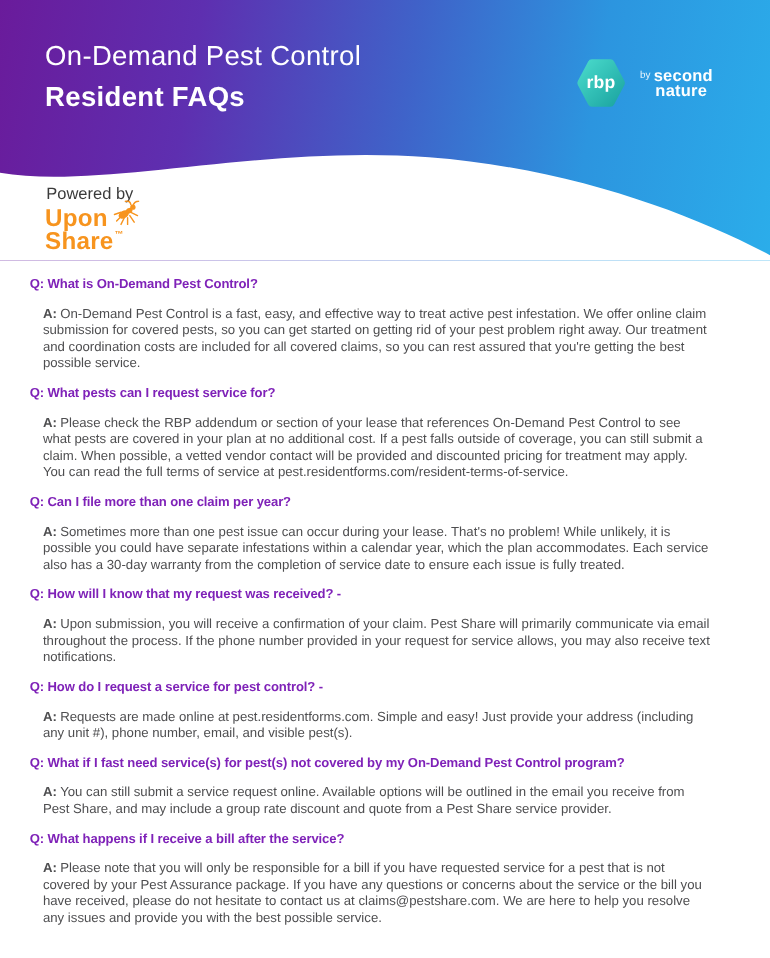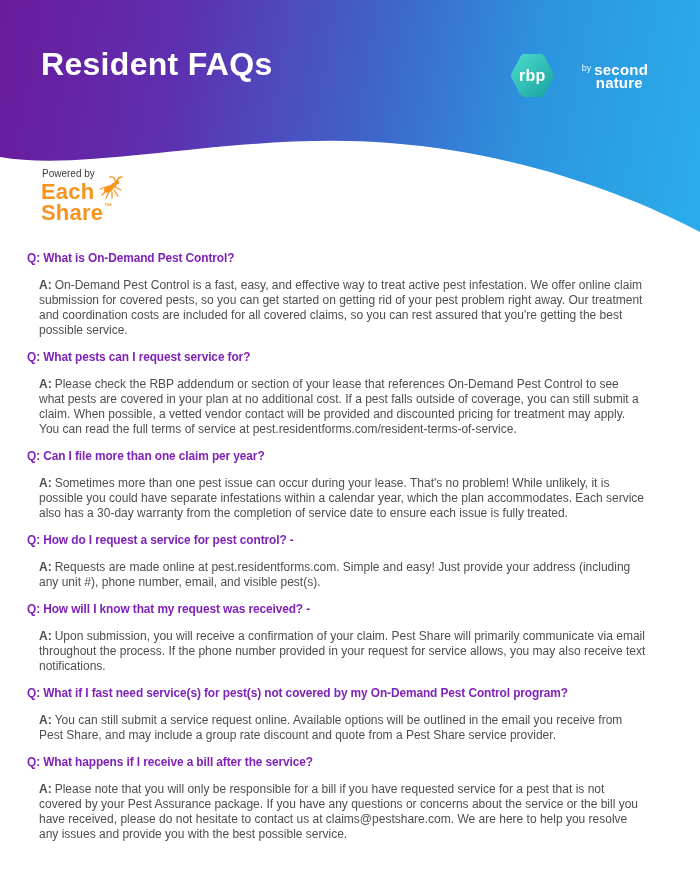--- a/index.html
+++ b/index.html
@@ -9,37 +9,37 @@
     font-family:"Liberation Sans","DejaVu Sans",sans-serif;
   }
   
   .hero{
     position:relative;height:237px;
     background:linear-gradient(100deg,#6A1B9B 0%,#5E2FB0 25%,#3F63C9 52%,#2C95DF 75%,#2BADEA 100%);
   }
   .hero-wave{position:absolute;left:0;bottom:0;width:100%;height:100px;display:block;}
   .hero-titles{position:absolute;left:41px;top:38px;color:#ffffff;}
   .hero-title-line1{font-size:25px;font-weight:400;letter-spacing:.3px;line-height:1.1;}
-  .hero-title-line2{font-size:32px;font-weight:800;letter-spacing:.3px;line-height:1.1;margin-top:9px;text-align:right;}
+  .hero-title-line2{font-size:25px;font-weight:800;letter-spacing:.3px;line-height:1.1;margin-top:9px;}
   
-  .brand-group{position:absolute;top:52px;right:52px;display:flex;align-items:center;gap:26px;}
+  .brand-group{position:absolute;top:52px;right:52px;display:flex;align-items:center;gap:12px;}
   .rbp-badge{position:relative;width:47px;height:47px;}
   .rbp-badge svg{display:block;width:100%;height:100%;}
   .rbp-label{
     position:absolute;inset:0;display:flex;align-items:center;justify-content:center;
     color:#fff;font-weight:700;font-size:16px;letter-spacing:.2px;
   }
   .sn-text{color:#fff;line-height:13px;}
   .sn-row1{display:flex;align-items:flex-start;justify-content:space-between;}
   .sn-by{font-size:9px;font-weight:400;opacity:.9;margin-right:3px;margin-top:-1px;}
   .sn-word{font-size:15px;font-weight:700;letter-spacing:.2px;}
   .sn-row2{padding-left:14px;}
   
   .powered{position:absolute;left:41px;top:168px;}
-  .powered-label{font-size:10px;color:#3a3a3a;margin:0 0 2px 1px;}
+  .powered-label{font-size:15px;color:#3a3a3a;margin:0 0 2px 1px;}
   .ps-line{display:flex;align-items:flex-start;}
   .ps-word{font-size:22px;font-weight:800;color:#F7941E;line-height:21px;letter-spacing:.2px;}
   .ps-bug{margin-left:5px;margin-top:-5px;}
   .ps-tm{font-size:8px;color:#F7941E;vertical-align:top;font-weight:700;margin-left:1px;}
   
   .content{padding:14px 41px 0 27px;}
   .faq{margin:0 0 11px 0;}
   .faq-q{
     margin:0 0 5px 0;font-size:11.9px;font-weight:700;color:#7F22B8;
     line-height:15px;letter-spacing:-.1px;
@@ -47,20 +47,21 @@
   .faq-a{margin:12px;font-size:12px;color:#4E4E50;line-height:15px;}
   .faq-a strong{font-weight:700;margin-right:3px;color:#4E4E50;}
 </style>
 </head>
 <body>
 
 <div class="page">
 
   <div class="hero">
     <div class="hero-titles">
+      <div class="hero-title-line1">On-Demand Pest Control</div>
       <div class="hero-title-line2">Resident FAQs</div>
     </div>
 
     <div class="brand-group">
       <div class="rbp-badge">
         <svg viewBox="0 0 100 100" aria-hidden="true">
           <defs>
             <linearGradient id="tealgrad" x1="0" y1="0" x2="1" y2="1">
               <stop offset="0" stop-color="#48D8C9"></stop>
               <stop offset="1" stop-color="#1CA6A2"></stop>
@@ -81,21 +82,21 @@
       </div>
     </div>
 
     <svg class="hero-wave" viewBox="0 0 700 100" preserveAspectRatio="none">
       <path d="M0,20 C90,36 240,-6 390,6 C520,16 630,58 700,95 L700,100 L0,100 Z" fill="#ffffff"></path>
     </svg>
 
     <div class="powered">
       <div class="powered-label">Powered by</div>
       <div class="ps-line">
-        <span class="ps-word">Each</span>
+        <span class="ps-word">Upon</span>
         <svg class="ps-bug" width="26" height="24" viewBox="0 0 26 24" aria-hidden="true">
           <g fill="none" stroke="#F7941E" stroke-width="1.3" stroke-linecap="round">
             <path d="M8,14 L3,19 M10,16 L7,22 M13,16 L13,22 M15,14 L19,20 M16,11 L22,14 M7,11 L1,13"></path>
             <path d="M18,5 Q19,1 23,1 M16,4 Q15,0 11,1"></path>
           </g>
           <g fill="#F7941E">
             <ellipse cx="9.5" cy="13" rx="5" ry="3.4" transform="rotate(-28 9.5 13)"></ellipse>
             <ellipse cx="14.5" cy="9.5" rx="3" ry="2.4" transform="rotate(-28 14.5 9.5)"></ellipse>
             <circle cx="17.8" cy="6.3" r="2.4"></circle>
           </g>
@@ -119,27 +120,27 @@
       <h3 class="faq-q">Q: What pests can I request service for?</h3>
       <p class="faq-a"><strong>A:</strong><span>Please check the RBP addendum or section of your lease that references On-Demand Pest Control to see what pests are covered in your plan at no additional cost. If a pest falls outside of coverage, you can still submit a claim. When possible, a vetted vendor contact will be provided and discounted pricing for treatment may apply. You can read the full terms of service at pest.residentforms.com/resident-terms-of-service.</span></p>
     </section>
 
     <section class="faq">
       <h3 class="faq-q">Q: Can I file more than one claim per year?</h3>
       <p class="faq-a"><strong>A:</strong><span>Sometimes more than one pest issue can occur during your lease. That's no problem! While unlikely, it is possible you could have separate infestations within a calendar year, which the plan accommodates. Each service also has a 30-day warranty from the completion of service date to ensure each issue is fully treated.</span></p>
     </section>
 
     <section class="faq">
-      <h3 class="faq-q">Q: How do I request a service for pest control? -</h3>
-      <p class="faq-a"><strong>A:</strong><span>Requests are made online at pest.residentforms.com. Simple and easy! Just provide your address (including any unit #), phone number, email, and visible pest(s).</span></p>
+      <h3 class="faq-q">Q: How will I know that my request was received? -</h3>
+      <p class="faq-a"><strong>A:</strong><span>Upon submission, you will receive a confirmation of your claim. Pest Share will primarily communicate via email throughout the process. If the phone number provided in your request for service allows, you may also receive text notifications.</span></p>
     </section>
 
     <section class="faq">
-      <h3 class="faq-q">Q: How will I know that my request was received? -</h3>
-      <p class="faq-a"><strong>A:</strong><span>Upon submission, you will receive a confirmation of your claim. Pest Share will primarily communicate via email throughout the process. If the phone number provided in your request for service allows, you may also receive text notifications.</span></p>
+      <h3 class="faq-q">Q: How do I request a service for pest control? -</h3>
+      <p class="faq-a"><strong>A:</strong><span>Requests are made online at pest.residentforms.com. Simple and easy! Just provide your address (including any unit #), phone number, email, and visible pest(s).</span></p>
     </section>
 
     <section class="faq">
       <h3 class="faq-q">Q: What if I fast need service(s) for pest(s) not covered by my On-Demand Pest Control program?</h3>
       <p class="faq-a"><strong>A:</strong><span>You can still submit a service request online. Available options will be outlined in the email you receive from Pest Share, and may include a group rate discount and quote from a Pest Share service provider.</span></p>
     </section>
 
     <section class="faq">
     </section>
 

